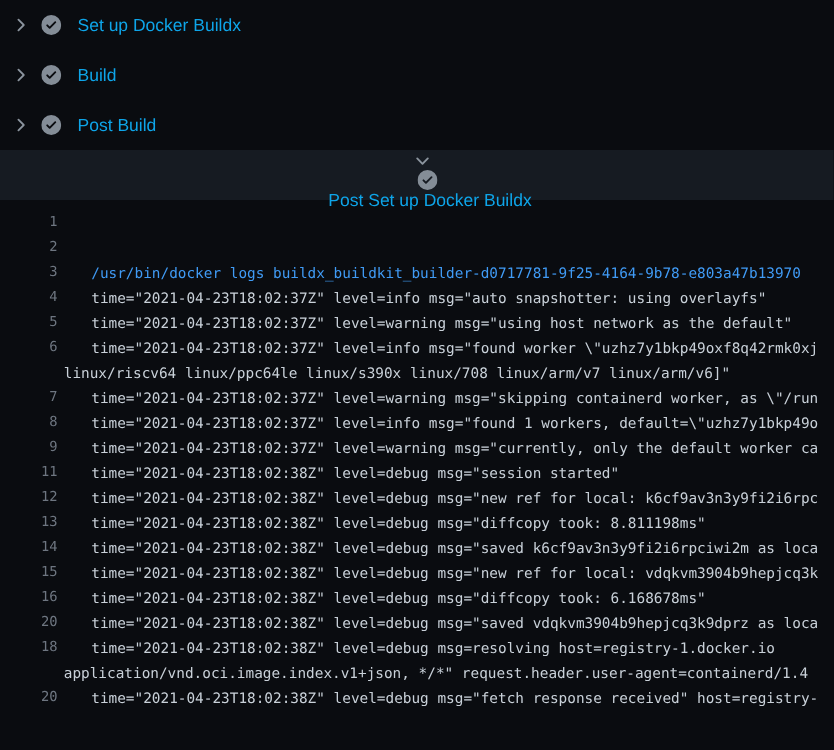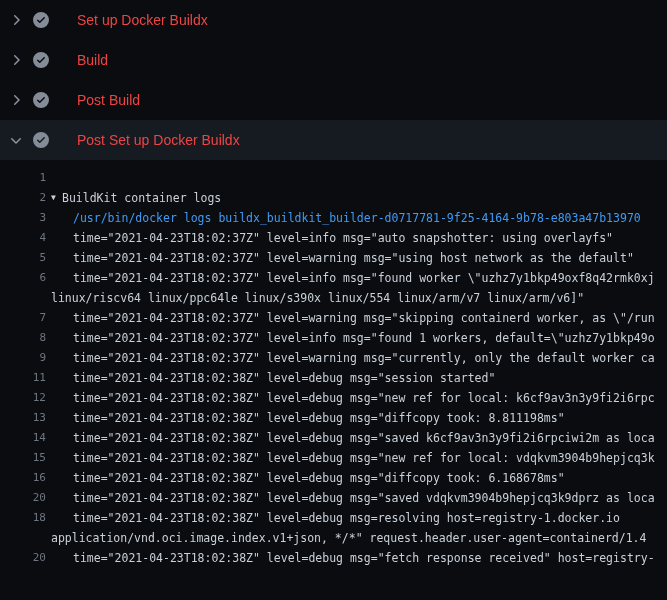--- a/index.html
+++ b/index.html
@@ -10,28 +10,28 @@
   }
   #app { width: 667px; height: 600px; overflow: hidden; display: flex; flex-direction: column; }
 
   
   .step-row {
     display: flex; align-items: center;
     height: 40px; flex: none;
     padding-left: 8px;
     cursor: pointer;
   }
-  .step-row.expanded { background: #161b22; }
+  .step-row.expanded { background: #161b22; flex-direction: column; }
   .chev { width: 16px; height: 16px; flex: none; color: #8b949e; display: flex; align-items: center; justify-content: center; }
   .chev svg { width: 16px; height: 16px; fill: currentColor; }
   .status { width: 16px; height: 16px; flex: none; margin-left: 9px; color: #848d97; }
   .status svg { width: 16px; height: 16px; fill: currentColor; display: block; }
   .step-title {
-    margin-left: 28px;
-    color: #ef4444; font-size: 14px; font-weight: 400;
+    margin-left: 13px;
+    color: #0ea5e9; font-size: 14px; font-weight: 400;
     white-space: nowrap;
   }
 
   
   #log {
     flex: 1; overflow: hidden;
     padding-top: 8px;
     font-family: "DejaVu Sans Mono", "Liberation Mono", monospace;
     font-size: 11.5px; line-height: 20px;
   }
@@ -108,26 +108,26 @@
         <span class="status">
           <svg viewBox="0 0 16 16">
             <path fill-rule="evenodd" d="M8 16A8 8 0 108 0a8 8 0 000 16zm3.78-9.72a.75.75 0 00-1.06-1.06L6.75 9.19 5.28 7.72a.75.75 0 00-1.06 1.06l2 2a.75.75 0 001.06 0l4.5-4.5z"></path>
           </svg>
         </span>
         <span class="step-title">Post Set up Docker Buildx</span>
       </div>
     </div>
   <div id="log">
       <div class="log-row"><a class="lnum">1</a><span class="ltxt k-top">Post job cleanup.</span></div>
-      <div class="log-row"><a class="lnum">2</a><span class="ltxt k-group"><span class="caret">▼</span><span>BuildKit container logs</span></span></div>
+      <div class="log-row"><a class="lnum">2</a></div>
       <div class="log-row"><a class="lnum">3</a><span class="ltxt k-command">/usr/bin/docker logs buildx_buildkit_builder-d0717781-9f25-4164-9b78-e803a47b13970</span></div>
       <div class="log-row"><a class="lnum">4</a><span class="ltxt k-log">time="2021-04-23T18:02:37Z" level=info msg="auto snapshotter: using overlayfs"</span></div>
       <div class="log-row"><a class="lnum">5</a><span class="ltxt k-log">time="2021-04-23T18:02:37Z" level=warning msg="using host network as the default"</span></div>
       <div class="log-row"><a class="lnum">6</a><span class="ltxt k-log">time="2021-04-23T18:02:37Z" level=info msg="found worker \"uzhz7y1bkp49oxf8q42rmk0xj</span></div>
-      <div class="log-row"><a class="lnum"></a><span class="ltxt k-wrap">linux/riscv64 linux/ppc64le linux/s390x linux/554 linux/arm/v7 linux/arm/v6]"</span></div>
+      <div class="log-row"><a class="lnum"></a><span class="ltxt k-wrap">linux/riscv64 linux/ppc64le linux/s390x linux/708 linux/arm/v7 linux/arm/v6]"</span></div>
       <div class="log-row"><a class="lnum">7</a><span class="ltxt k-log">time="2021-04-23T18:02:37Z" level=warning msg="skipping containerd worker, as \"/run</span></div>
       <div class="log-row"><a class="lnum">8</a><span class="ltxt k-log">time="2021-04-23T18:02:37Z" level=info msg="found 1 workers, default=\"uzhz7y1bkp49o</span></div>
       <div class="log-row"><a class="lnum">9</a><span class="ltxt k-log">time="2021-04-23T18:02:37Z" level=warning msg="currently, only the default worker ca</span></div>
       <div class="log-row"><a class="lnum">11</a><span class="ltxt k-log">time="2021-04-23T18:02:38Z" level=debug msg="session started"</span></div>
       <div class="log-row"><a class="lnum">12</a><span class="ltxt k-log">time="2021-04-23T18:02:38Z" level=debug msg="new ref for local: k6cf9av3n3y9fi2i6rpc</span></div>
       <div class="log-row"><a class="lnum">13</a><span class="ltxt k-log">time="2021-04-23T18:02:38Z" level=debug msg="diffcopy took: 8.811198ms"</span></div>
       <div class="log-row"><a class="lnum">14</a><span class="ltxt k-log">time="2021-04-23T18:02:38Z" level=debug msg="saved k6cf9av3n3y9fi2i6rpciwi2m as loca</span></div>
       <div class="log-row"><a class="lnum">15</a><span class="ltxt k-log">time="2021-04-23T18:02:38Z" level=debug msg="new ref for local: vdqkvm3904b9hepjcq3k</span></div>
       <div class="log-row"><a class="lnum">16</a><span class="ltxt k-log">time="2021-04-23T18:02:38Z" level=debug msg="diffcopy took: 6.168678ms"</span></div>
       <div class="log-row"><a class="lnum">20</a><span class="ltxt k-log">time="2021-04-23T18:02:38Z" level=debug msg="saved vdqkvm3904b9hepjcq3k9dprz as loca</span></div>

